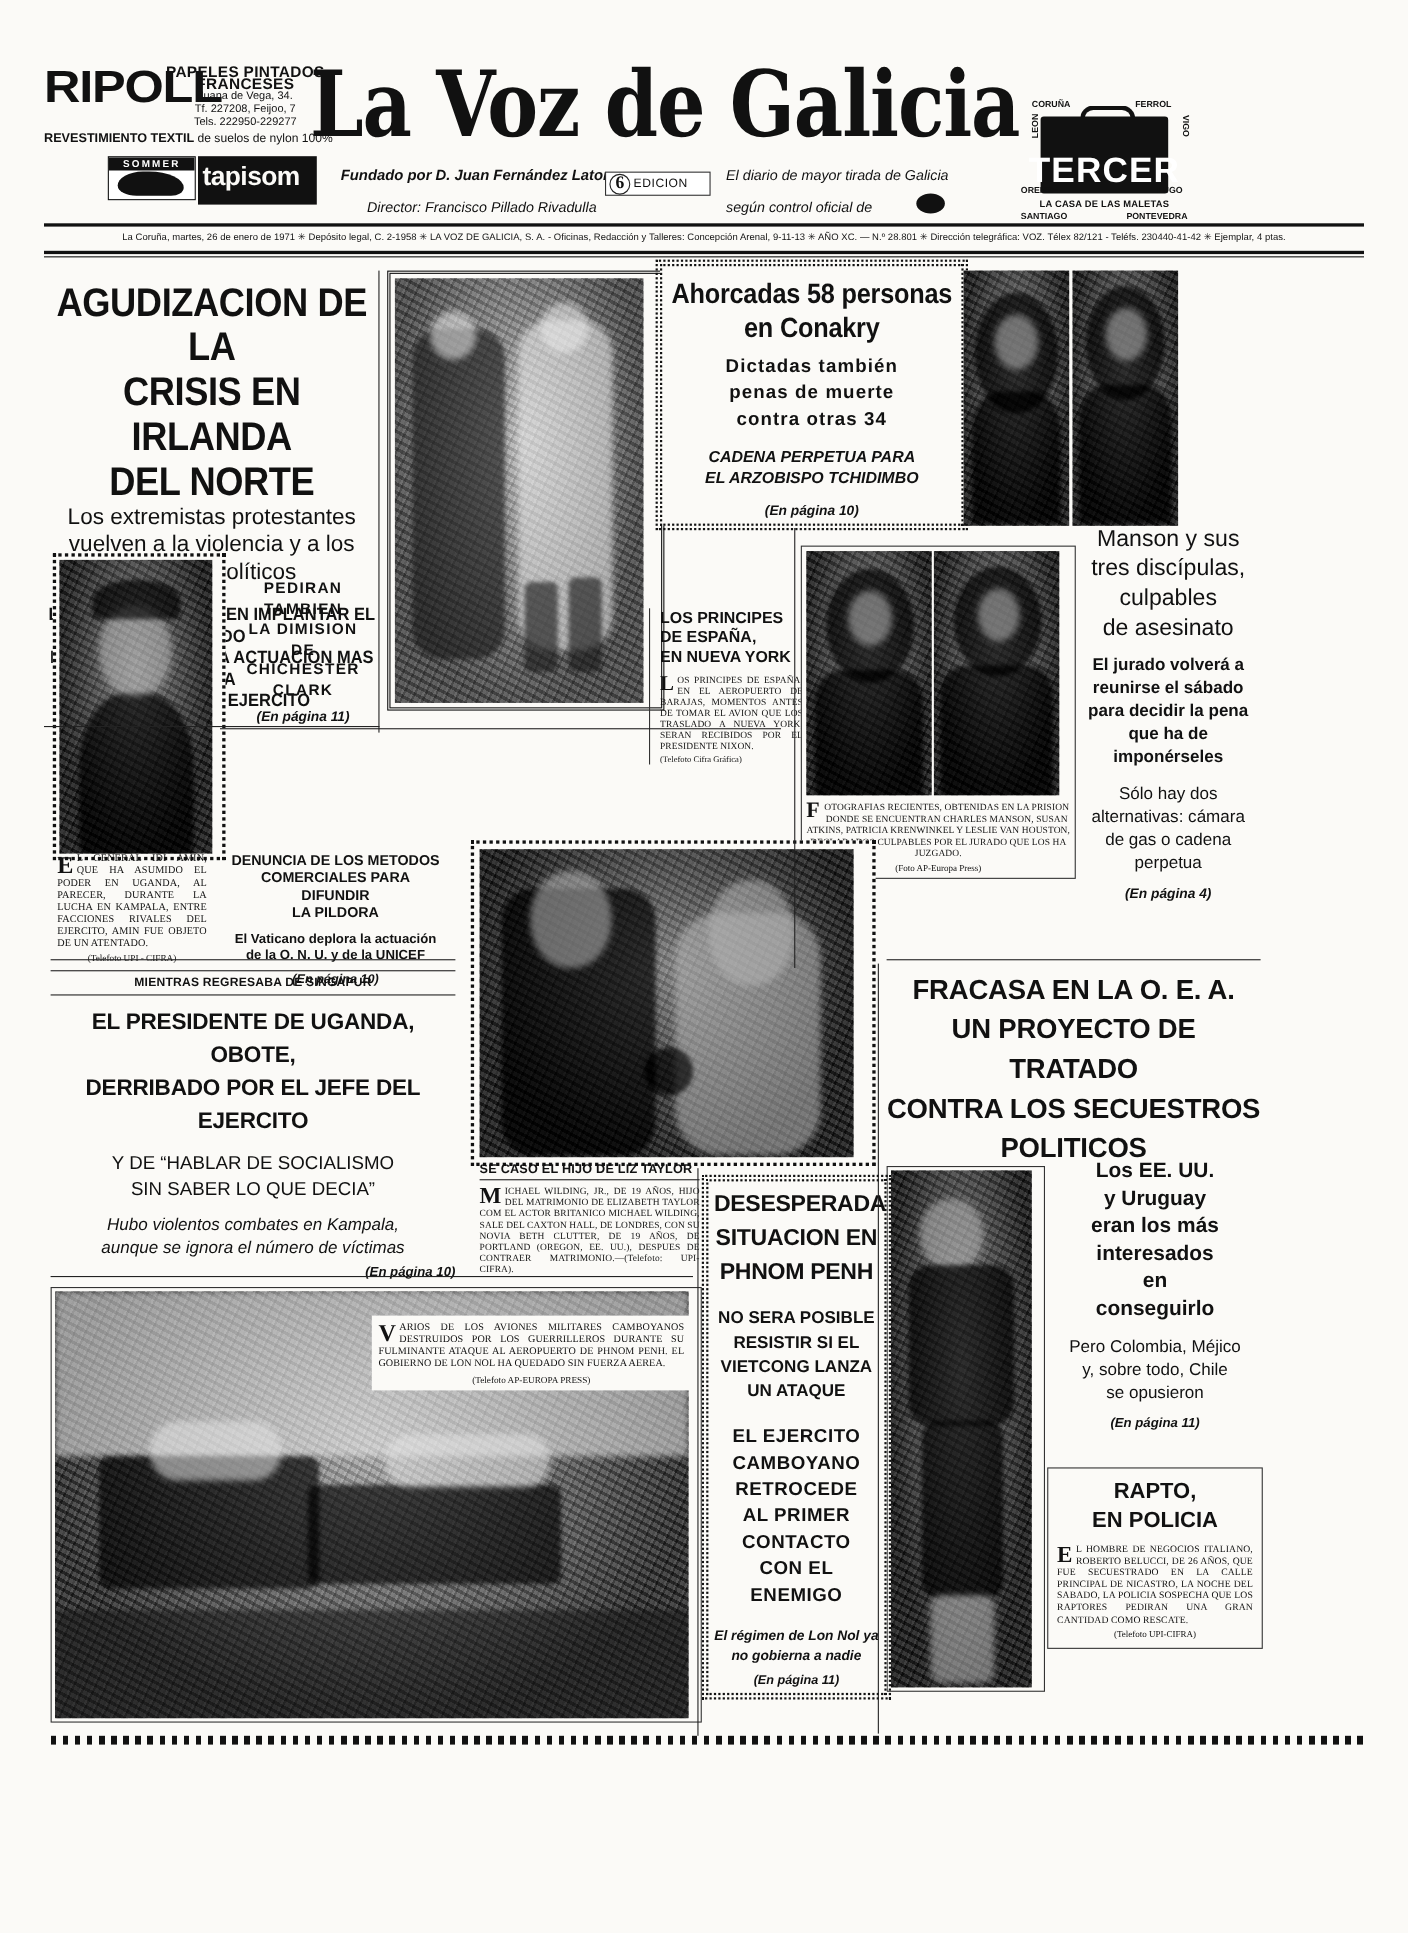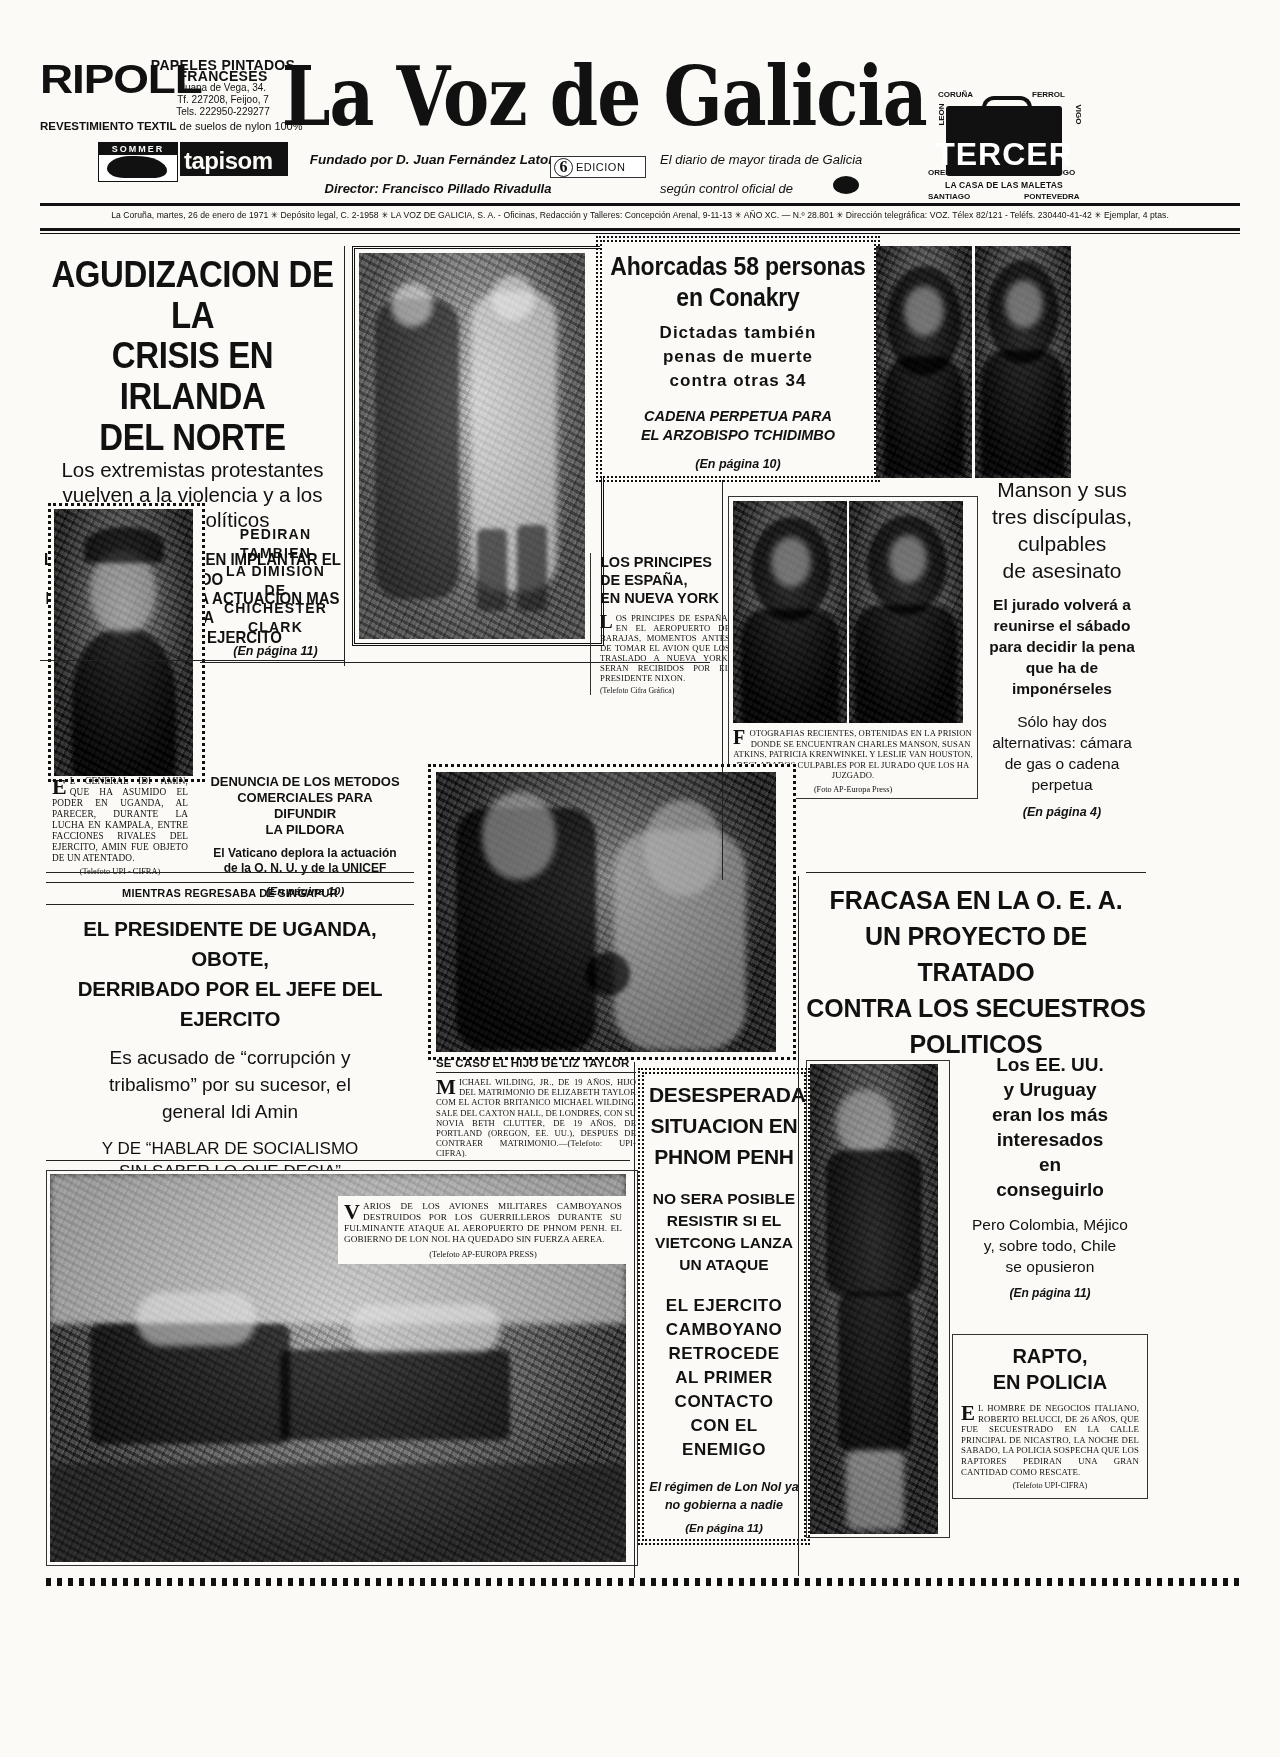--- a/index.html
+++ b/index.html
@@ -27,33 +27,33 @@
   }
   .ripoll-right{position:absolute;left:108px;top:2px;width:150px;text-align:center}
   .ripoll-right .l1{font-size:14px;font-weight:bold;line-height:11px;letter-spacing:.3px}
   .ripoll-right .l2{font-size:10px;line-height:12px}
   .ripoll-sub{font-size:11.5px;font-weight:bold;margin-top:2px;white-space:nowrap}
   .ripoll-sub span{font-weight:normal;font-size:11px}
   .sommer-box{position:absolute;left:58px;top:84px;width:78px;height:38px;border:1px solid #111;background:#fff;overflow:hidden}
   .sommer-box .sw{background:#111;color:#fff;font-size:9px;font-weight:bold;letter-spacing:2px;text-align:center;height:12px;line-height:12px}
   .sommer-pig{position:absolute;left:8px;top:13px;width:60px;height:22px;background:#111;
     border-radius:40% 55% 20% 30%/60% 70% 35% 45%;}
-  .tapisom-box{position:absolute;left:140px;top:84px;width:108px;height:34px;background:#111;color:#fbfaf7;
+  .tapisom-box{position:absolute;left:140px;top:84px;width:108px;height:44px;background:#111;color:#fbfaf7;
     font-size:24px;font-weight:bold;line-height:38px;padding-left:4px;box-sizing:border-box;letter-spacing:-.5px}
 
   .title-wrap{position:absolute;left:248px;top:0px;width:620px;text-align:center}
   .paper-title{
     font-family:"DejaVu Serif",serif;
     font-weight:bold;font-size:68px;line-height:78px;letter-spacing:-1px;
     white-space:nowrap;
     transform:scaleY(1.22) scaleX(1.02);transform-origin:center top;
   }
   .title-foot{position:relative;margin-top:26px;height:56px}
   .tf-left{position:absolute;left:20px;top:0;width:260px;text-align:center;font-style:italic;font-weight:bold;font-size:13.5px;line-height:16px}
-  .tf-left .d2{font-weight:bold;margin-top:13px;font-size:13px}
+  .tf-left .d2{font-weight:normal;margin-top:13px;font-size:13px}
   .tf-mid{position:absolute;left:262px;top:4px;width:96px;height:22px;border:1px solid #333;box-sizing:border-box;
     display:flex;align-items:center;gap:3px;padding:0 3px;background:#fff}
   .tf-mid .num{font-weight:bold;font-size:16px;border:1.5px solid #222;border-radius:50%;width:17px;height:17px;
     line-height:16px;text-align:center;font-family:"Liberation Serif",serif}
   .tf-mid .ed{font-size:11px;letter-spacing:.5px}
   .tf-right{position:absolute;left:372px;top:0;width:250px;text-align:left;font-style:italic;font-size:13px;line-height:16px}
   .tf-right .d2{margin-top:13px}
   .ojd{position:absolute;left:545px;top:24px;width:26px;height:18px;background:#111;border-radius:50%;}
 
   .ad-barros{position:absolute;left:888px;top:40px;width:152px;height:116px;}
@@ -373,25 +373,20 @@
   </div>
 
   <div style="position:absolute;left:46px;top:882px;width:368px">
     <div style="height:1px;background:#222;margin-bottom:4px"></div>
     <div class="band">MIENTRAS REGRESABA DE SINGAPUR</div>
     <div style="height:1px;background:#222;margin-bottom:9px"></div>
     <div style="font-weight:bold;font-size:20.5px;line-height:30px;text-align:center;letter-spacing:-.2px">
       <span>EL PRESIDENTE DE UGANDA, OBOTE,</span><br>
       <span>DERRIBADO POR EL JEFE DEL EJERCITO</span>
     </div>
-    <div style="font-size:19px;line-height:27px;text-align:center;margin-top:10px;font-weight:500">
-      <span>Es acusado de “corrupción y</span><br>
-      <span>tribalismo” por su sucesor, el</span><br>
-      <span>general Idi Amin</span>
-    </div>
     <div style="font-size:17px;line-height:23px;text-align:center;margin-top:12px">
       <span>Y DE “HABLAR DE SOCIALISMO</span><br>
       <span>SIN SABER LO QUE DECIA”</span>
     </div>
     <div style="font-style:italic;font-size:15.5px;line-height:21px;text-align:center;margin-top:11px">
       <span>Hubo violentos combates en Kampala,</span><br>
       <span>aunque se ignora el número de víctimas</span>
     </div>
     <div class="enpagina" style="text-align:right;margin-top:4px;font-size:12px">(En página 10)</div>
   </div>

